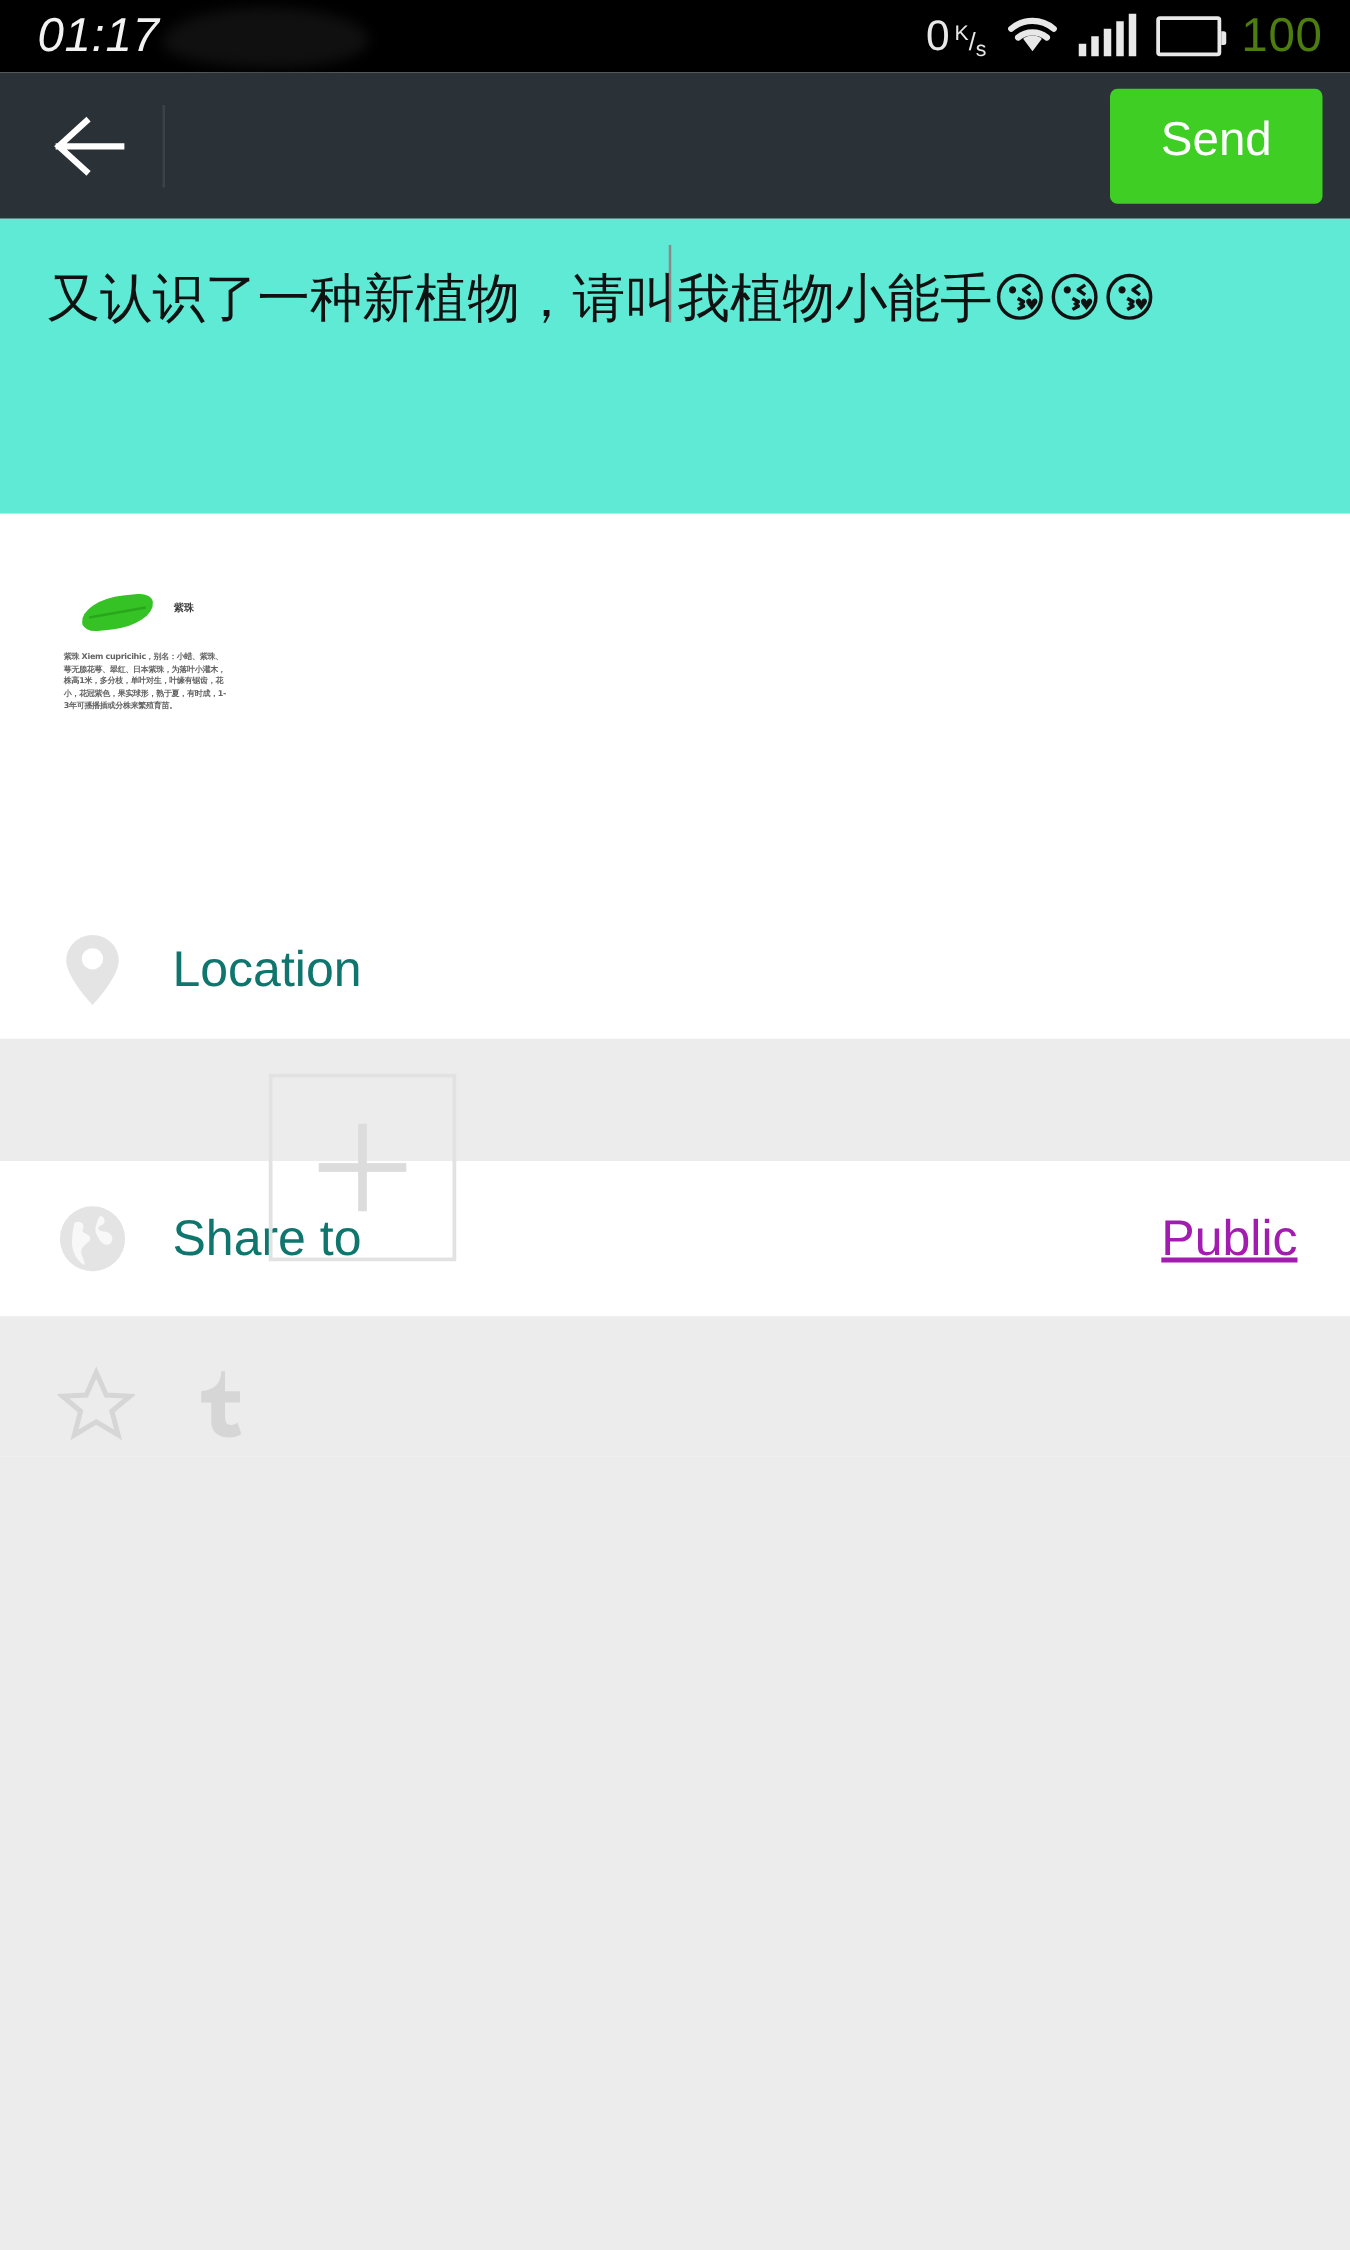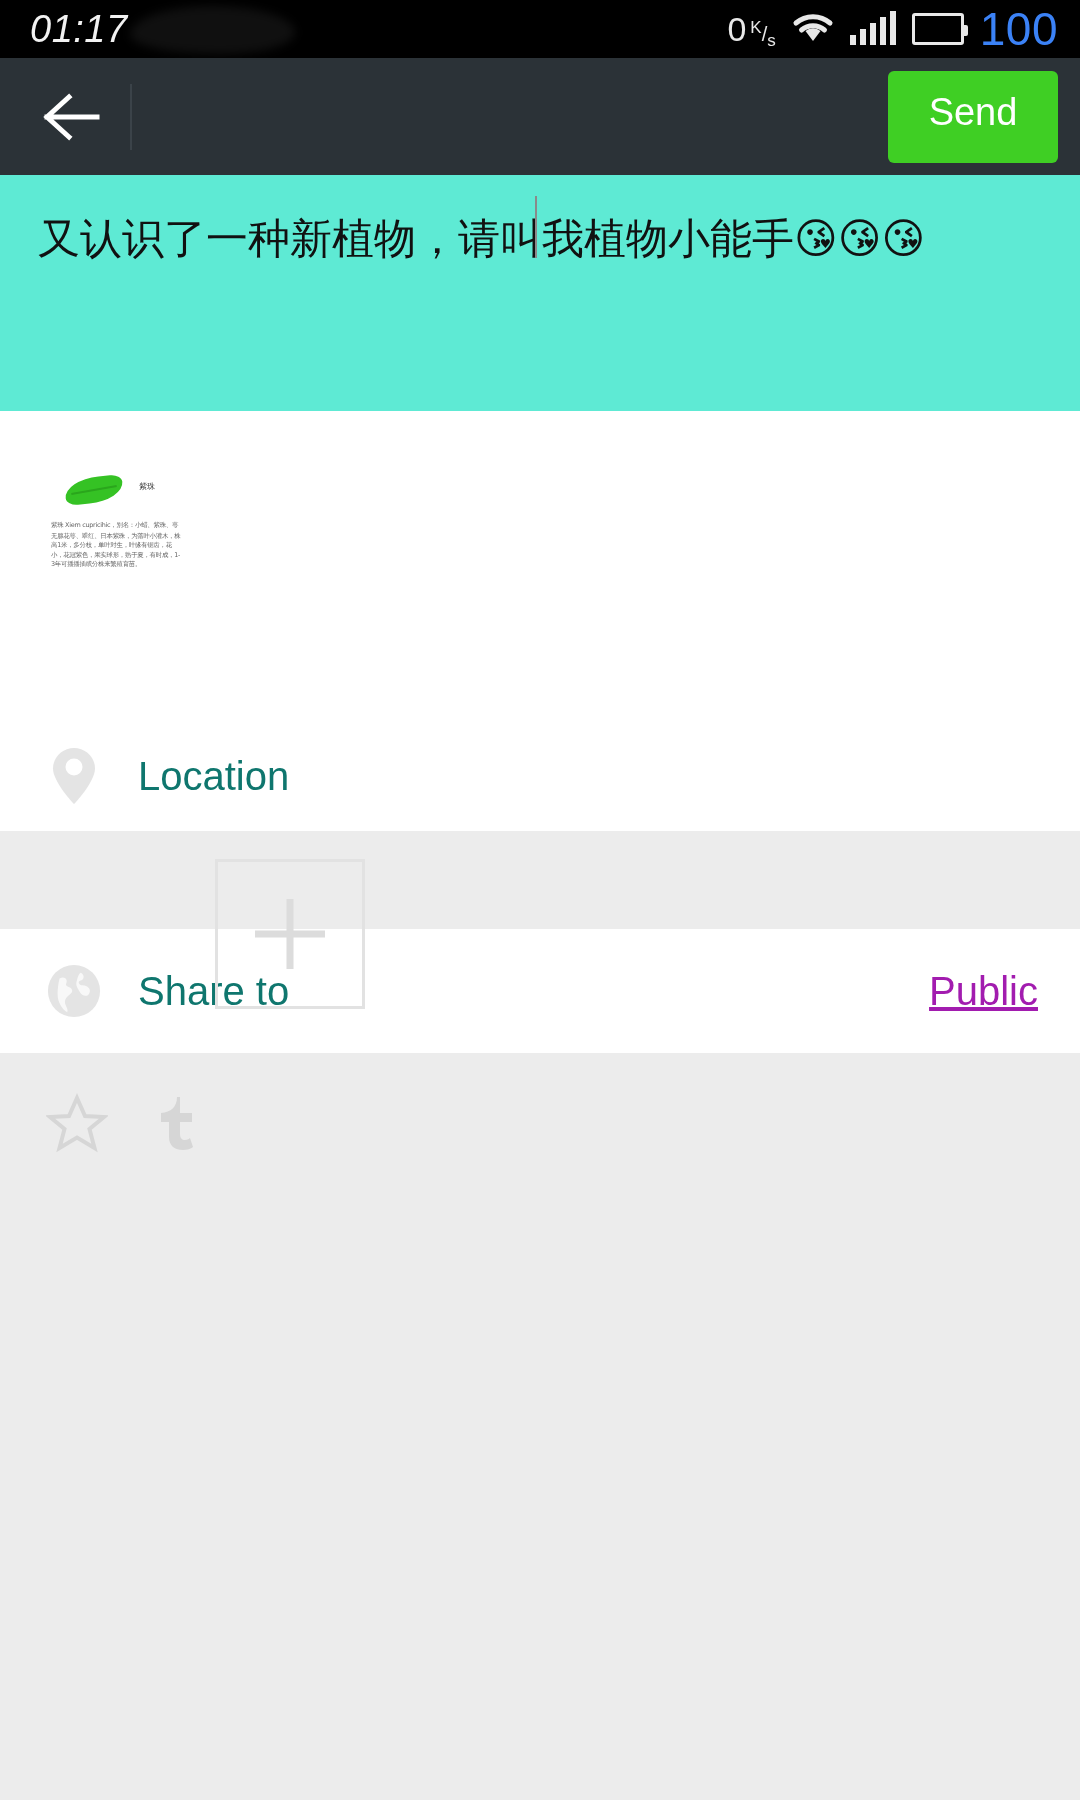--- a/index.html
+++ b/index.html
@@ -91,22 +91,22 @@
     height: 11px;
     background: #e8e8e8;
     border-radius: 0 2px 2px 0;
   }
   .battery-fill {
     width: 100%;
     height: 100%;
     background: #cfcfcf;
   }
   .battery-level {
-    color: #3b82f6;
-    font-size: 46px;
+    color: #4d7c0f;
+    font-size: 38px;
     letter-spacing: 0.5px;
   }
 
   
   .nav-bar {
     height: 117px;
     background: #2b3237;
     display: flex;
     align-items: center;
     padding: 0 22px 0 34px;
@@ -169,20 +169,21 @@
     background: #8a8a8a;
   }
 
   
   .media-strip {
     background: #ffffff;
     padding: 0 38px;
     box-sizing: border-box;
     height: 310px;
     position: relative;
+    font-weight: bold;
   }
   .thumb {
     position: absolute;
     left: 45px;
     top: 14px;
     width: 158px;
     height: 158px;
     background: #ffffff;
     overflow: hidden;
   }

